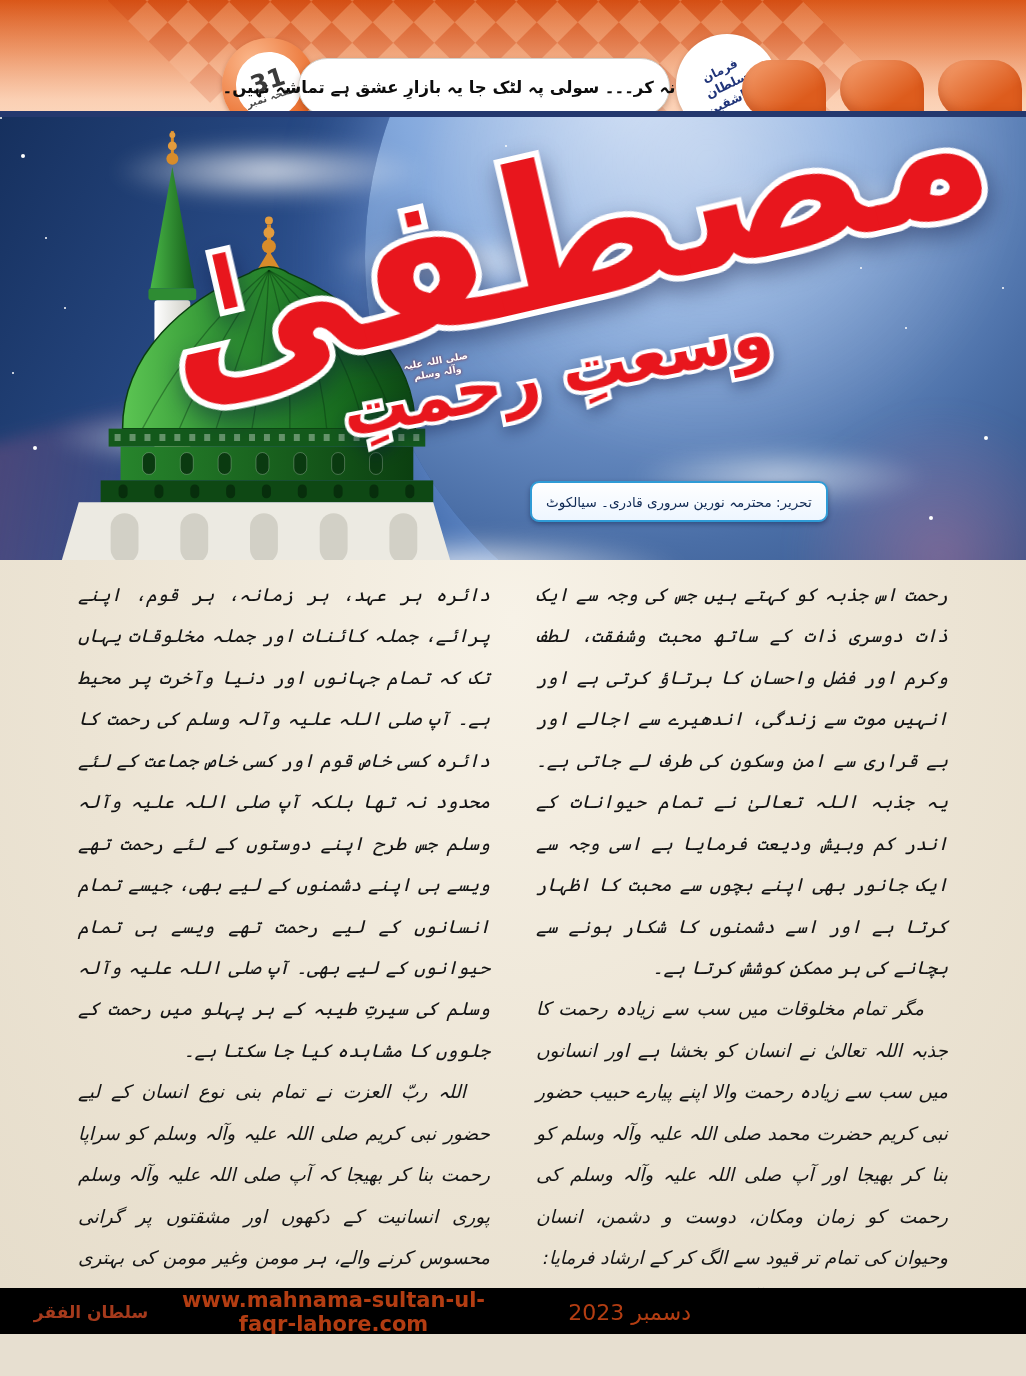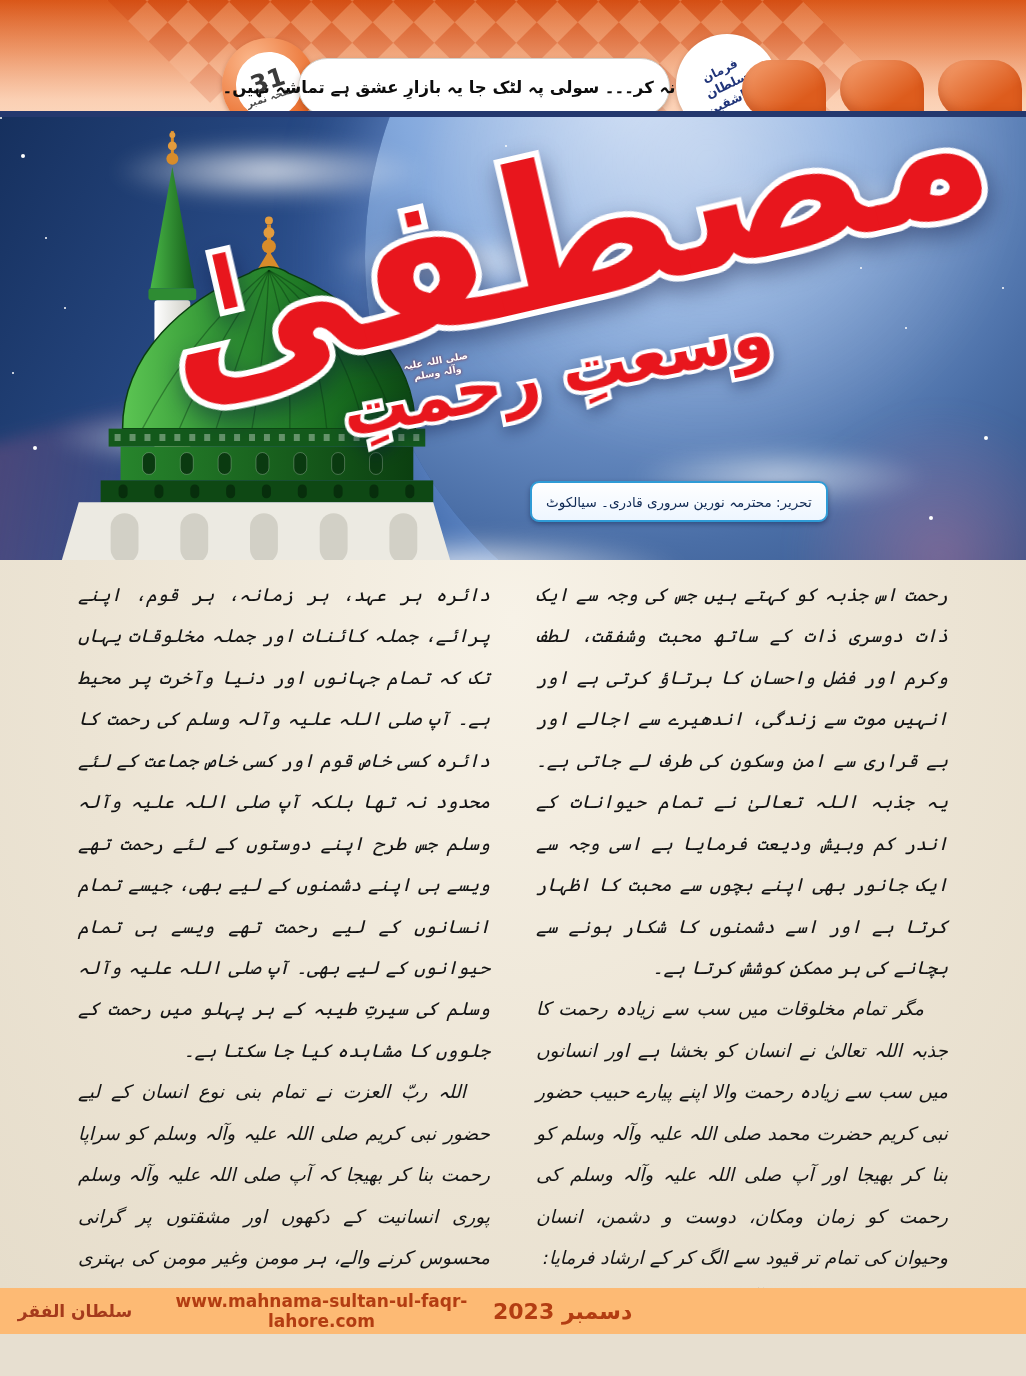--- a/index.html
+++ b/index.html
@@ -76,25 +76,25 @@
   .col { flex:1 1 0; text-align:justify; color:#141414; font-size:18.5px; line-height:2.24; }
   .col p { margin:0;font-style:italic; }
   .col p.indent { text-indent:24px; }
   .star { font-size:17px; letter-spacing:2px; }
   .ref { font-size:15px; }
   .section-heading { width:64%; margin:14px auto 12px; padding:10px 6px 13px; background:#2b574b; color:#fff;
     border:2px solid #193c33; box-shadow:inset 0 0 0 1px #477466, 0 2px 3px rgba(40,40,20,.35);
     font-size:21px; font-weight:bold; text-align:center; line-height:1.4; }
 
   
-  .page-footer { position:absolute; top:1288px; left:0; width:1026px; height:46px; background:#fdba74;
-    display:grid; grid-template-columns:150px 1fr 190px 1fr; align-items:center; direction:ltr; }
+  .page-footer { position:absolute; top:1288px; left:0; width:1026px; height:46px; background:#000000;
+    display:grid; grid-template-columns:150px 1fr 190px 1fr; align-items:center; direction:ltr;padding-left:16px; }
   .f-logo { text-align:center; font-size:17px; font-weight:bold; color:#a53a1c; }
-  .f-url { text-align:center; font-size:17px; font-weight:bold; color:#b33d12; text-decoration:none; }
-  .f-date { text-align:left; font-size:22px; font-weight:bold; color:#b33d12; direction:rtl; }
+  .f-url { text-align:center; font-size:21px; font-weight:bold; color:#b33d12; text-decoration:none; }
+  .f-date { text-align:right; font-size:22px; font-weight:normal; color:#b33d12; direction:rtl; }
   .bottom-strip { position:absolute; top:1334px; left:0; width:1026px; height:42px; background:#e7dfd0; }
 </style>
 </head>
 <body>
 
 <div class="page">
 
   <header class="masthead">
     <div class="diamonds"></div>
     <div class="mast-fade"></div>

